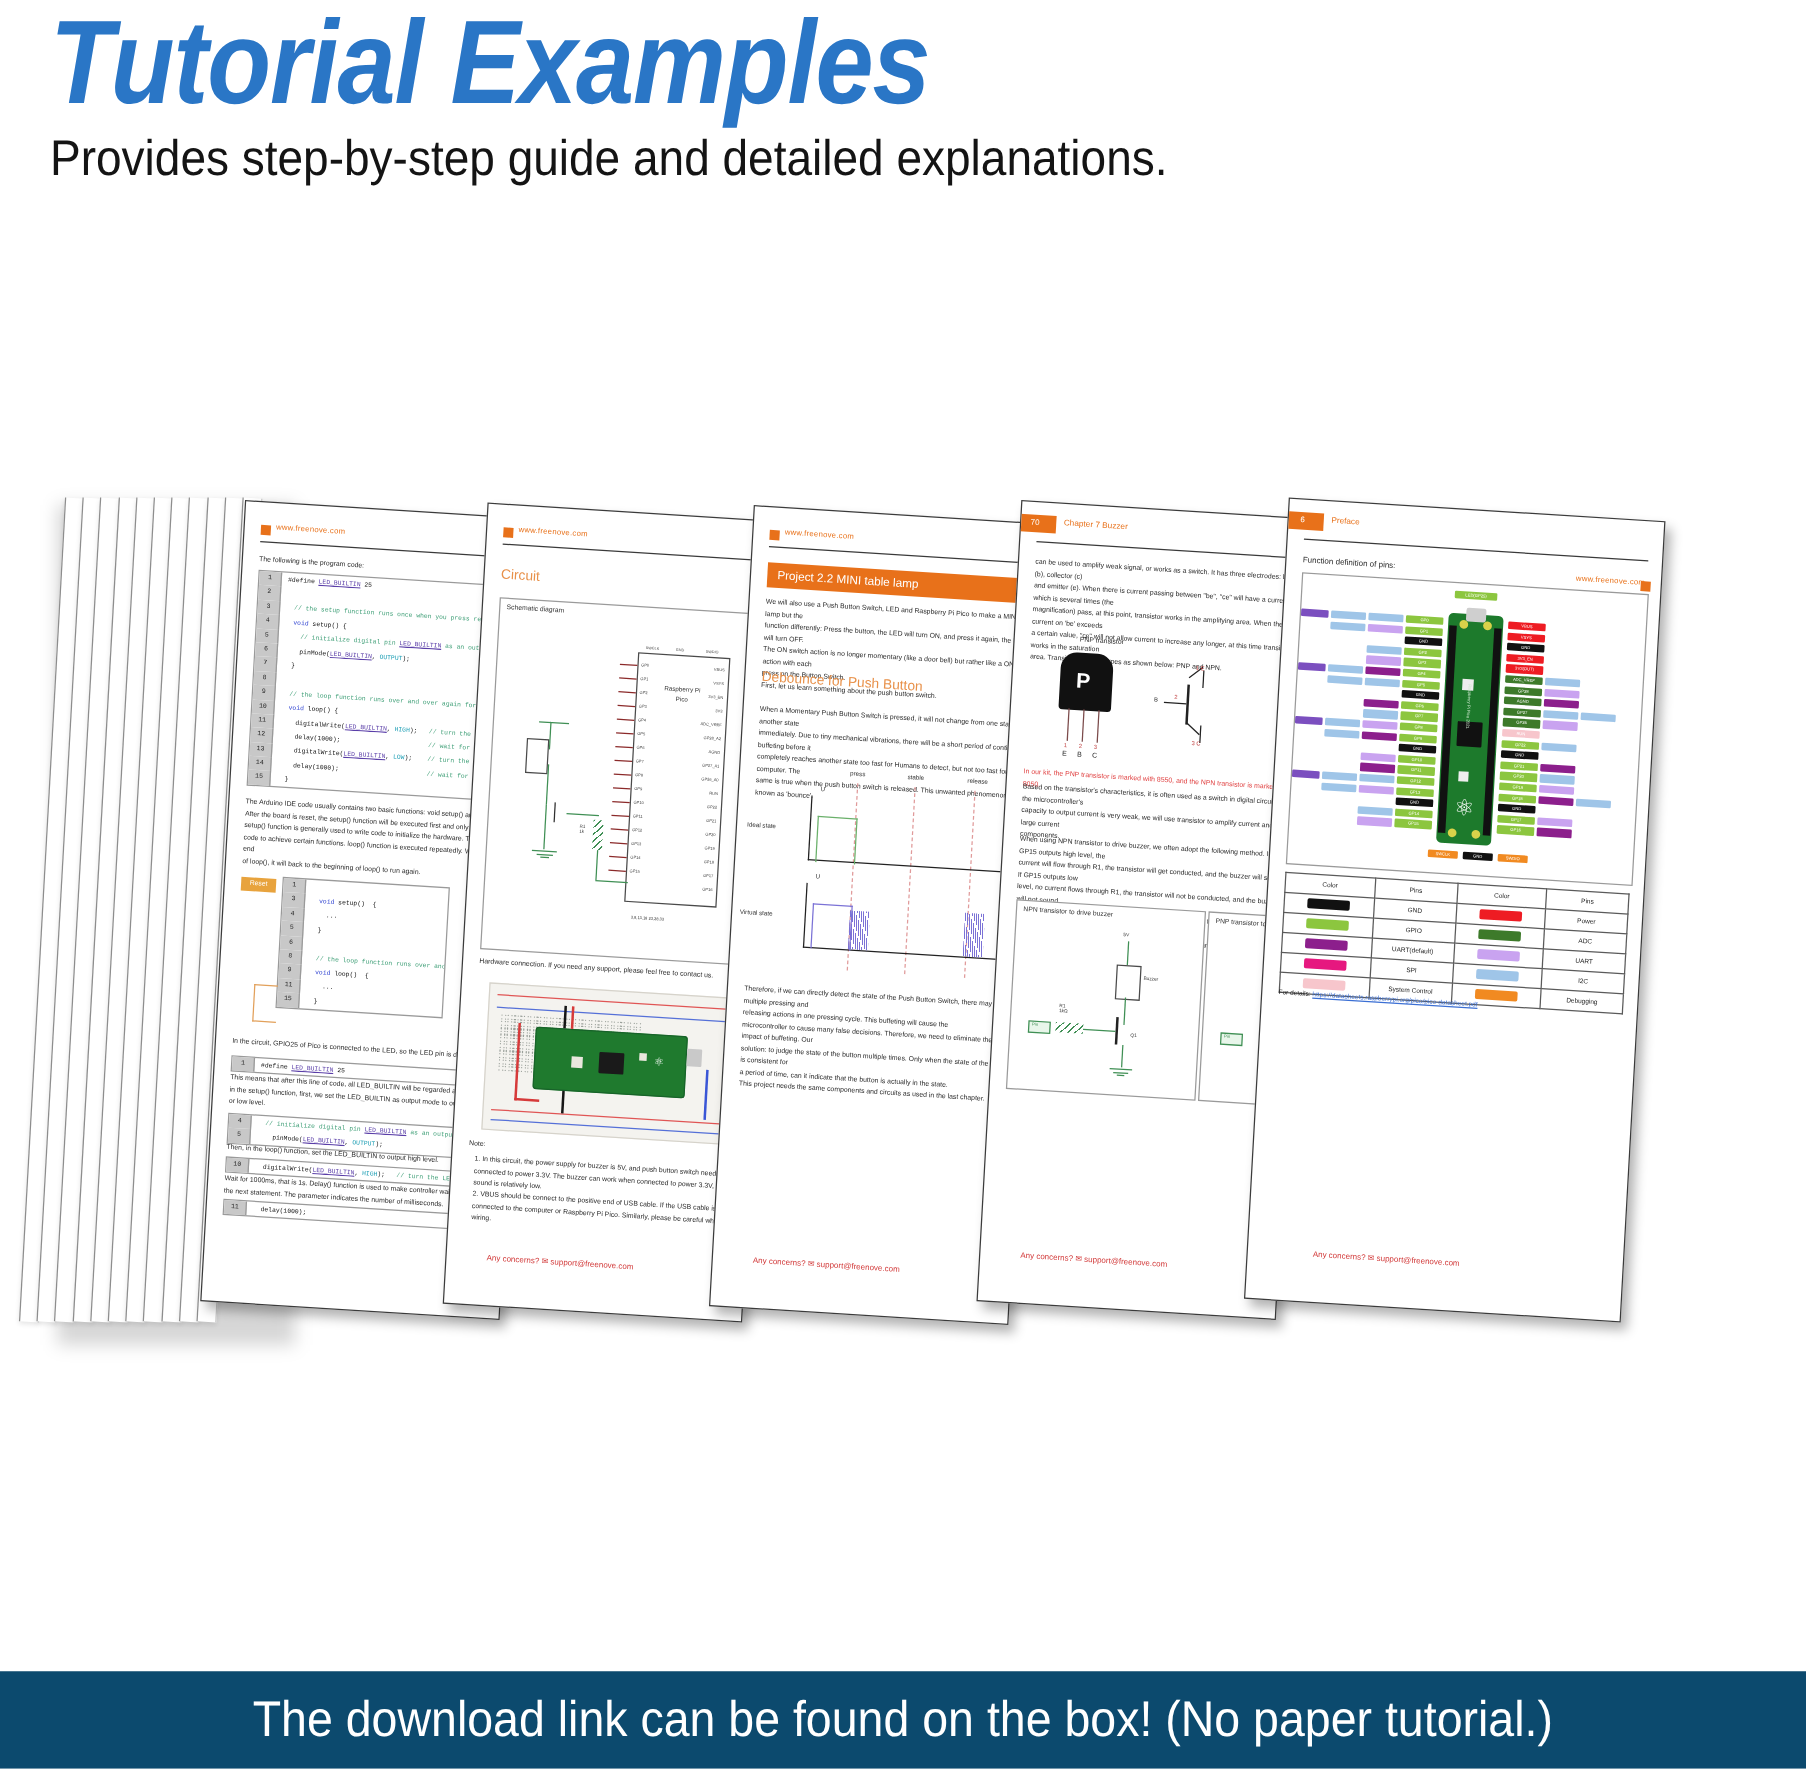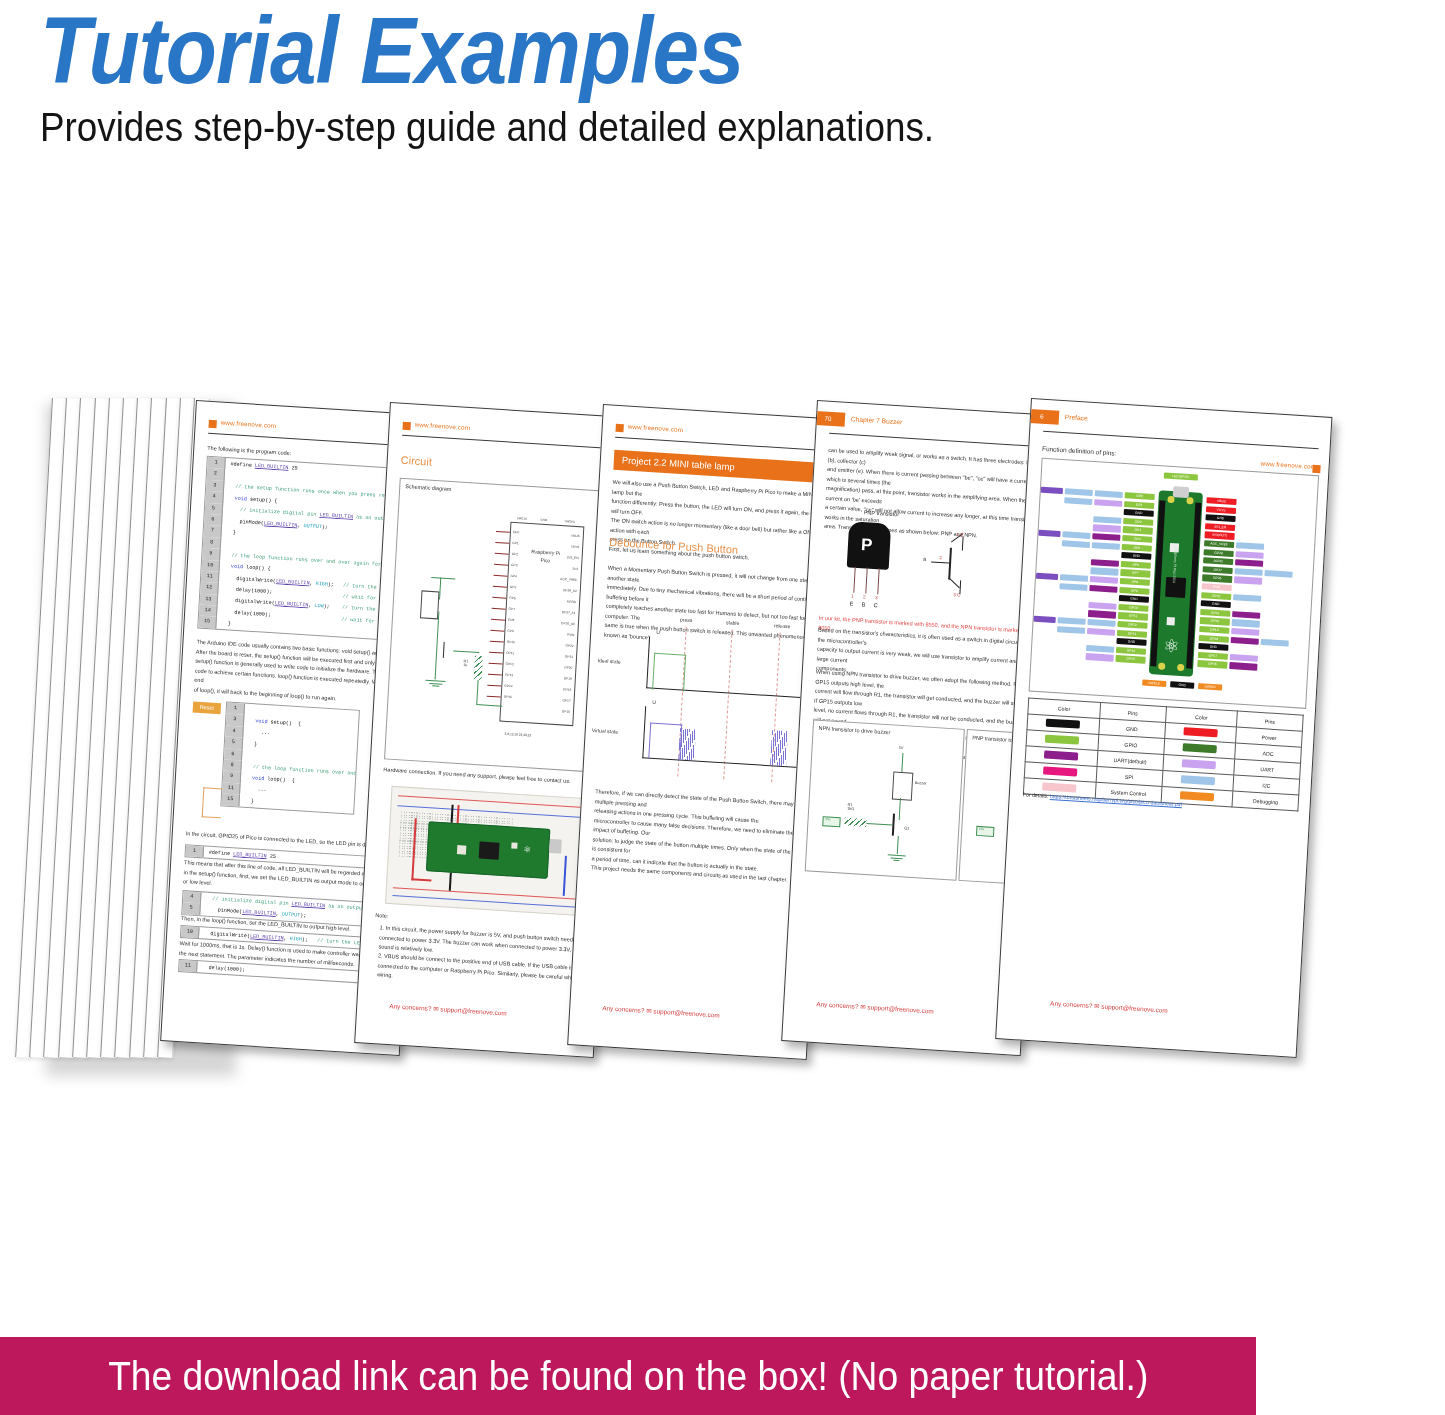--- a/index.html
+++ b/index.html
@@ -174,22 +174,22 @@
   .legend-table td,.legend-table th{
     border:1px solid #5a5a5a;font-size:5.2px;color:#222;text-align:center;
     padding:0;height:15px;font-weight:normal;
   }
   .swatch{display:inline-block;width:34px;height:8px;border-radius:1.5px;}
   .details-line{position:absolute;font-size:5.2px;color:#222;}
   .details-line a{color:#3b6fd4;text-decoration:underline;}
 
   
   #banner{
-    position:absolute;left:0;bottom:0;width:1256px;height:78px;
-    background:#be185d;color:#ffffff;
+    position:absolute;left:0;bottom:0;width:1445px;height:78px;
+    background:#0c4a6e;color:#ffffff;
     display:flex;align-items:center;justify-content:center;
   }
   #banner-text{
     font-size:40px;white-space:nowrap;transform:scaleX(0.93);
   }
 </style>
 </head>
 <body>
 
 <div id="header">

